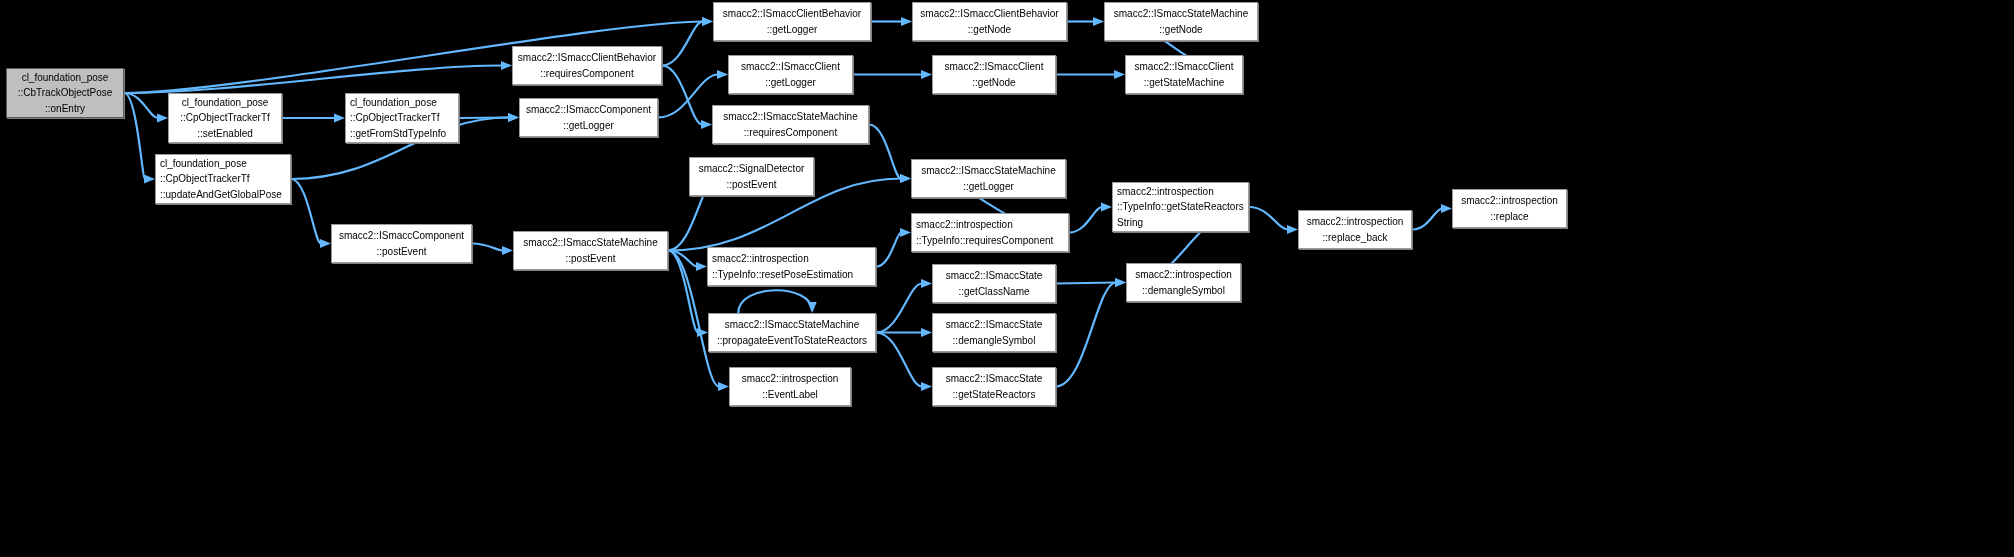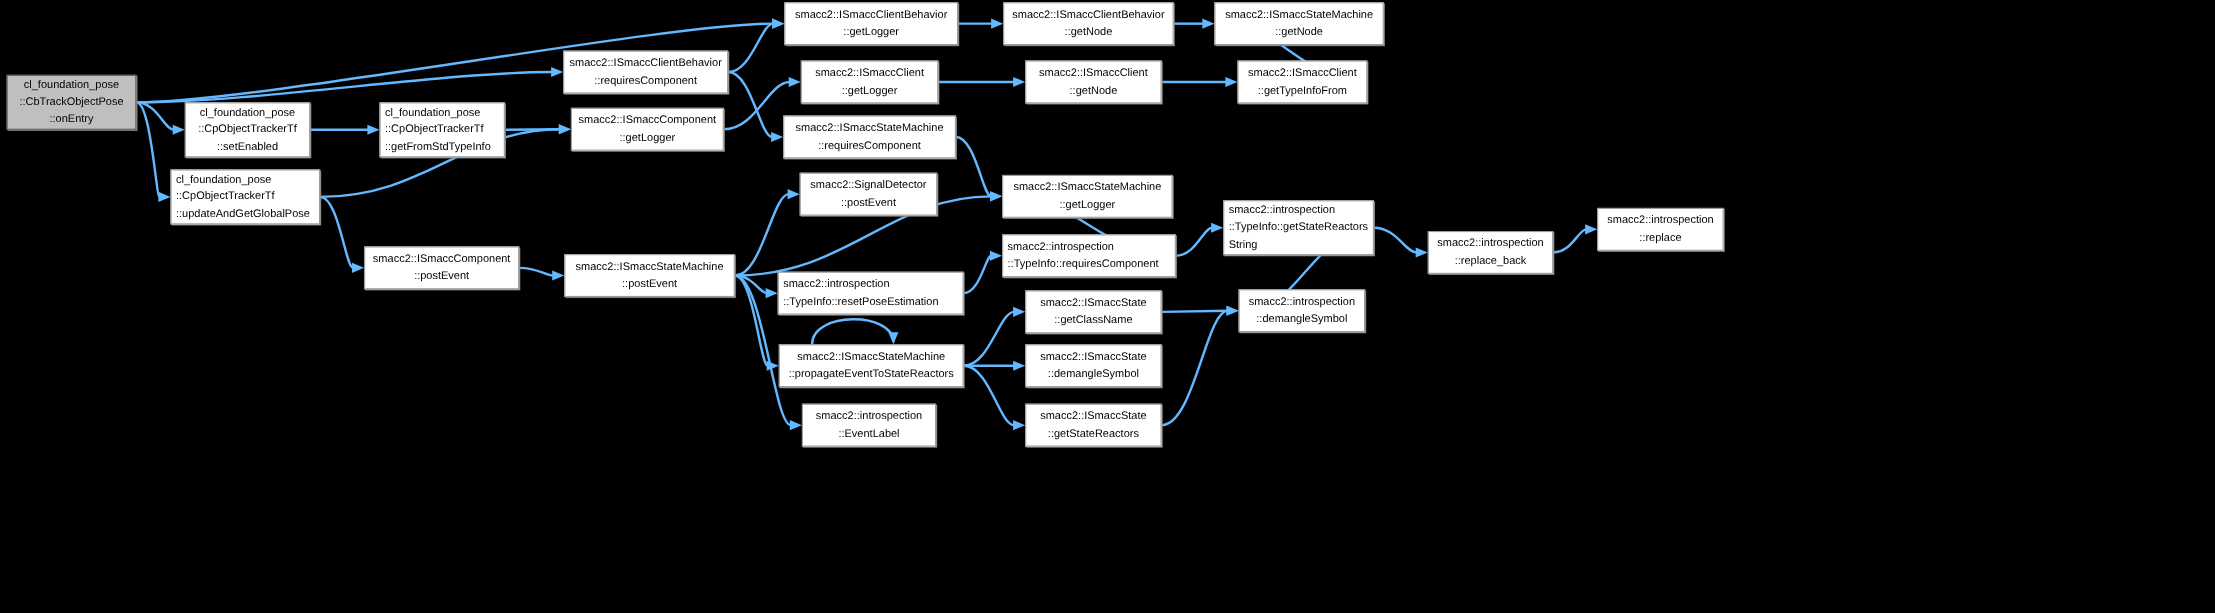--- a/index.html
+++ b/index.html
@@ -142,25 +142,25 @@
   <div id="node-layer">
       <div class="node root" style="left: 6px; top: 68px; width: 118px; height: 50px;"><span class="ln">cl_foundation_pose</span><span class="ln">::CbTrackObjectPose</span><span class="ln">::onEntry</span></div>
       <div class="node" style="left: 168px; top: 93px; width: 114px; height: 50px;"><span class="ln">cl_foundation_pose</span><span class="ln">::CpObjectTrackerTf</span><span class="ln">::setEnabled</span></div>
       <div class="node lalign" style="left: 345px; top: 93px; width: 114px; height: 50px;"><span class="ln">cl_foundation_pose</span><span class="ln">::CpObjectTrackerTf</span><span class="ln">::getFromStdTypeInfo</span></div>
       <div class="node lalign" style="left: 155px; top: 154px; width: 136px; height: 50px;"><span class="ln">cl_foundation_pose</span><span class="ln">::CpObjectTrackerTf</span><span class="ln">::updateAndGetGlobalPose</span></div>
       <div class="node" style="left: 512px; top: 46px; width: 150px; height: 39px;"><span class="ln">smacc2::ISmaccClientBehavior</span><span class="ln">::requiresComponent</span></div>
       <div class="node" style="left: 519px; top: 98px; width: 139px; height: 39px;"><span class="ln">smacc2::ISmaccComponent</span><span class="ln">::getLogger</span></div>
       <div class="node" style="left: 713px; top: 2px; width: 158px; height: 39px;"><span class="ln">smacc2::ISmaccClientBehavior</span><span class="ln">::getLogger</span></div>
       <div class="node" style="left: 728px; top: 55px; width: 125px; height: 39px;"><span class="ln">smacc2::ISmaccClient</span><span class="ln">::getLogger</span></div>
       <div class="node" style="left: 712px; top: 105px; width: 157px; height: 39px;"><span class="ln">smacc2::ISmaccStateMachine</span><span class="ln">::requiresComponent</span></div>
-      <div class="node" style="left: 727px; top: 157px; width: 125px; height: 39px;"><span class="ln">smacc2::SignalDetector</span><span class="ln">::postEvent</span></div>
+      <div class="node" style="left: 689px; top: 157px; width: 125px; height: 39px;"><span class="ln">smacc2::SignalDetector</span><span class="ln">::postEvent</span></div>
       <div class="node" style="left: 912px; top: 2px; width: 155px; height: 39px;"><span class="ln">smacc2::ISmaccClientBehavior</span><span class="ln">::getNode</span></div>
       <div class="node" style="left: 932px; top: 55px; width: 124px; height: 39px;"><span class="ln">smacc2::ISmaccClient</span><span class="ln">::getNode</span></div>
       <div class="node" style="left: 1104px; top: 2px; width: 154px; height: 39px;"><span class="ln">smacc2::ISmaccStateMachine</span><span class="ln">::getNode</span></div>
-      <div class="node" style="left: 1125px; top: 55px; width: 118px; height: 39px;"><span class="ln">smacc2::ISmaccClient</span><span class="ln">::getTypeInfoFrom</span></div>
+      <div class="node" style="left: 1125px; top: 55px; width: 118px; height: 39px;"><span class="ln">smacc2::ISmaccClient</span><span class="ln">::getStateMachine</span></div>
       <div class="node" style="left: 331px; top: 224px; width: 141px; height: 39px;"><span class="ln">smacc2::ISmaccComponent</span><span class="ln">::postEvent</span></div>
       <div class="node" style="left: 513px; top: 231px; width: 155px; height: 39px;"><span class="ln">smacc2::ISmaccStateMachine</span><span class="ln">::postEvent</span></div>
       <div class="node lalign" style="left: 707px; top: 247px; width: 169px; height: 39px;"><span class="ln">smacc2::introspection</span><span class="ln">::TypeInfo::resetPoseEstimation</span></div>
       <div class="node" style="left: 708px; top: 313px; width: 168px; height: 39px;"><span class="ln">smacc2::ISmaccStateMachine</span><span class="ln">::propagateEventToStateReactors</span></div>
       <div class="node" style="left: 729px; top: 367px; width: 122px; height: 39px;"><span class="ln">smacc2::introspection</span><span class="ln">::EventLabel</span></div>
       <div class="node" style="left: 911px; top: 159px; width: 155px; height: 39px;"><span class="ln">smacc2::ISmaccStateMachine</span><span class="ln">::getLogger</span></div>
       <div class="node lalign" style="left: 911px; top: 213px; width: 158px; height: 39px;"><span class="ln">smacc2::introspection</span><span class="ln">::TypeInfo::requiresComponent</span></div>
       <div class="node" style="left: 932px; top: 264px; width: 124px; height: 39px;"><span class="ln">smacc2::ISmaccState</span><span class="ln">::getClassName</span></div>
       <div class="node" style="left: 932px; top: 313px; width: 124px; height: 39px;"><span class="ln">smacc2::ISmaccState</span><span class="ln">::demangleSymbol</span></div>
       <div class="node" style="left: 932px; top: 367px; width: 124px; height: 39px;"><span class="ln">smacc2::ISmaccState</span><span class="ln">::getStateReactors</span></div>

